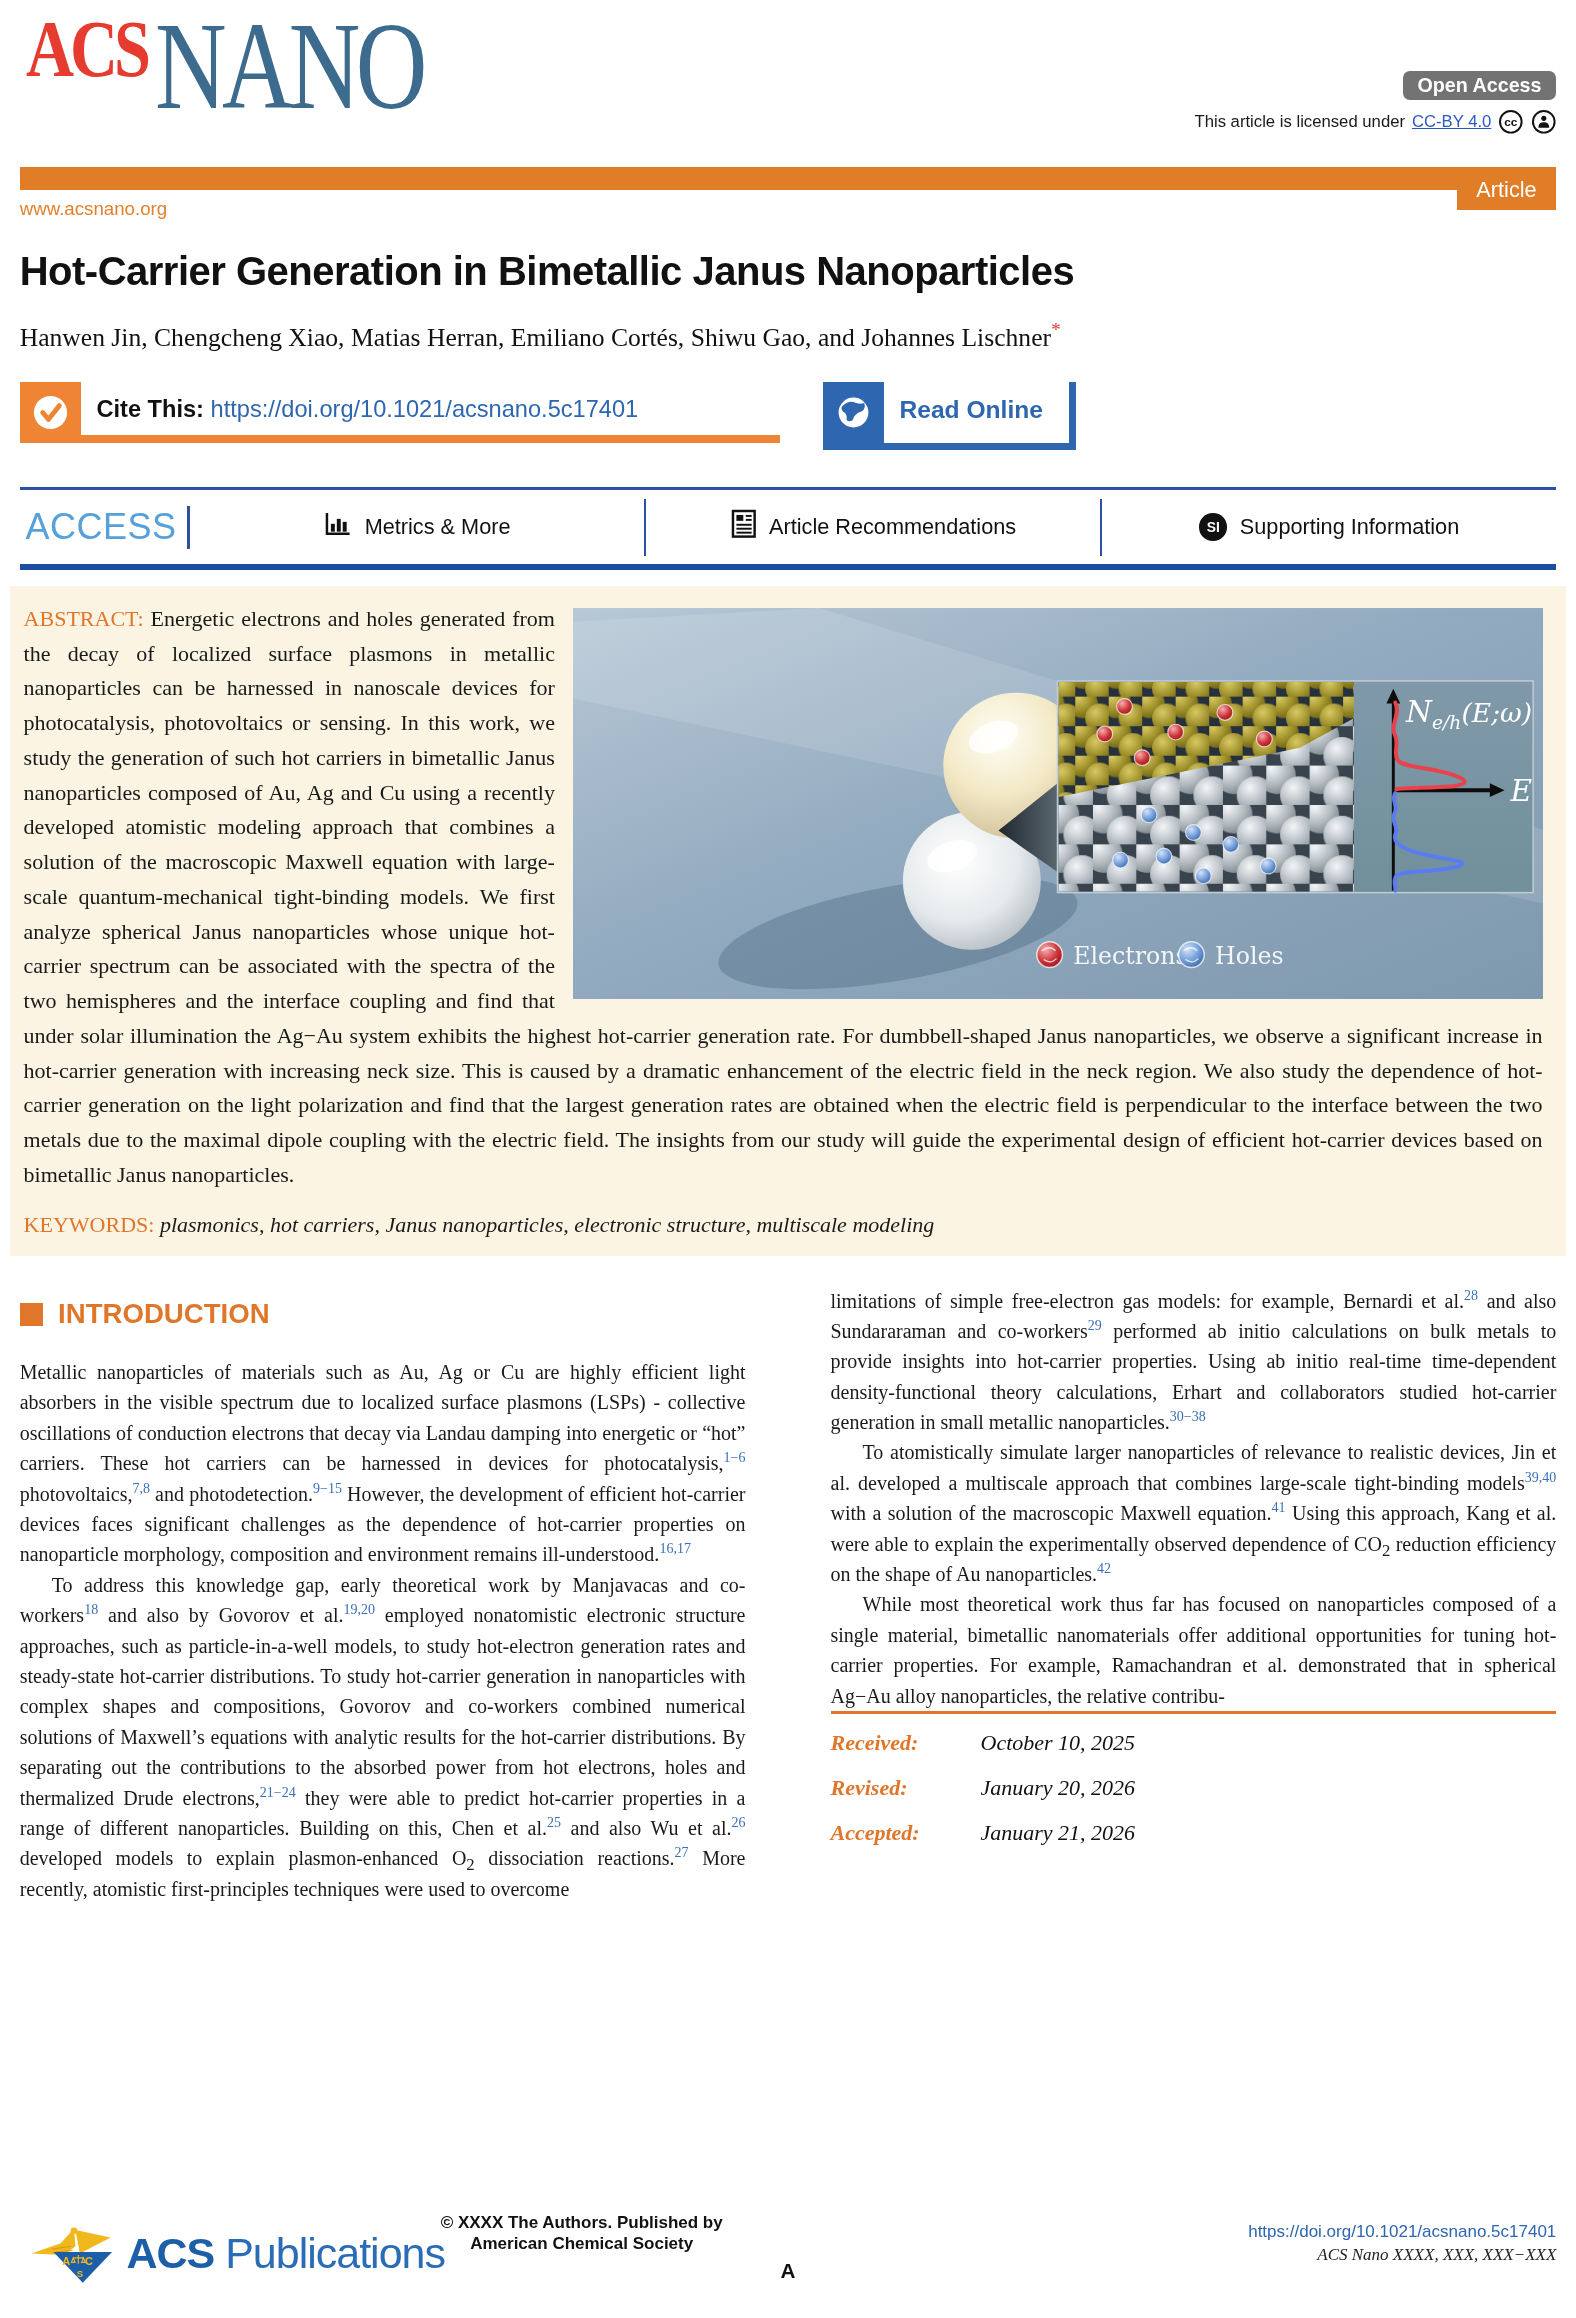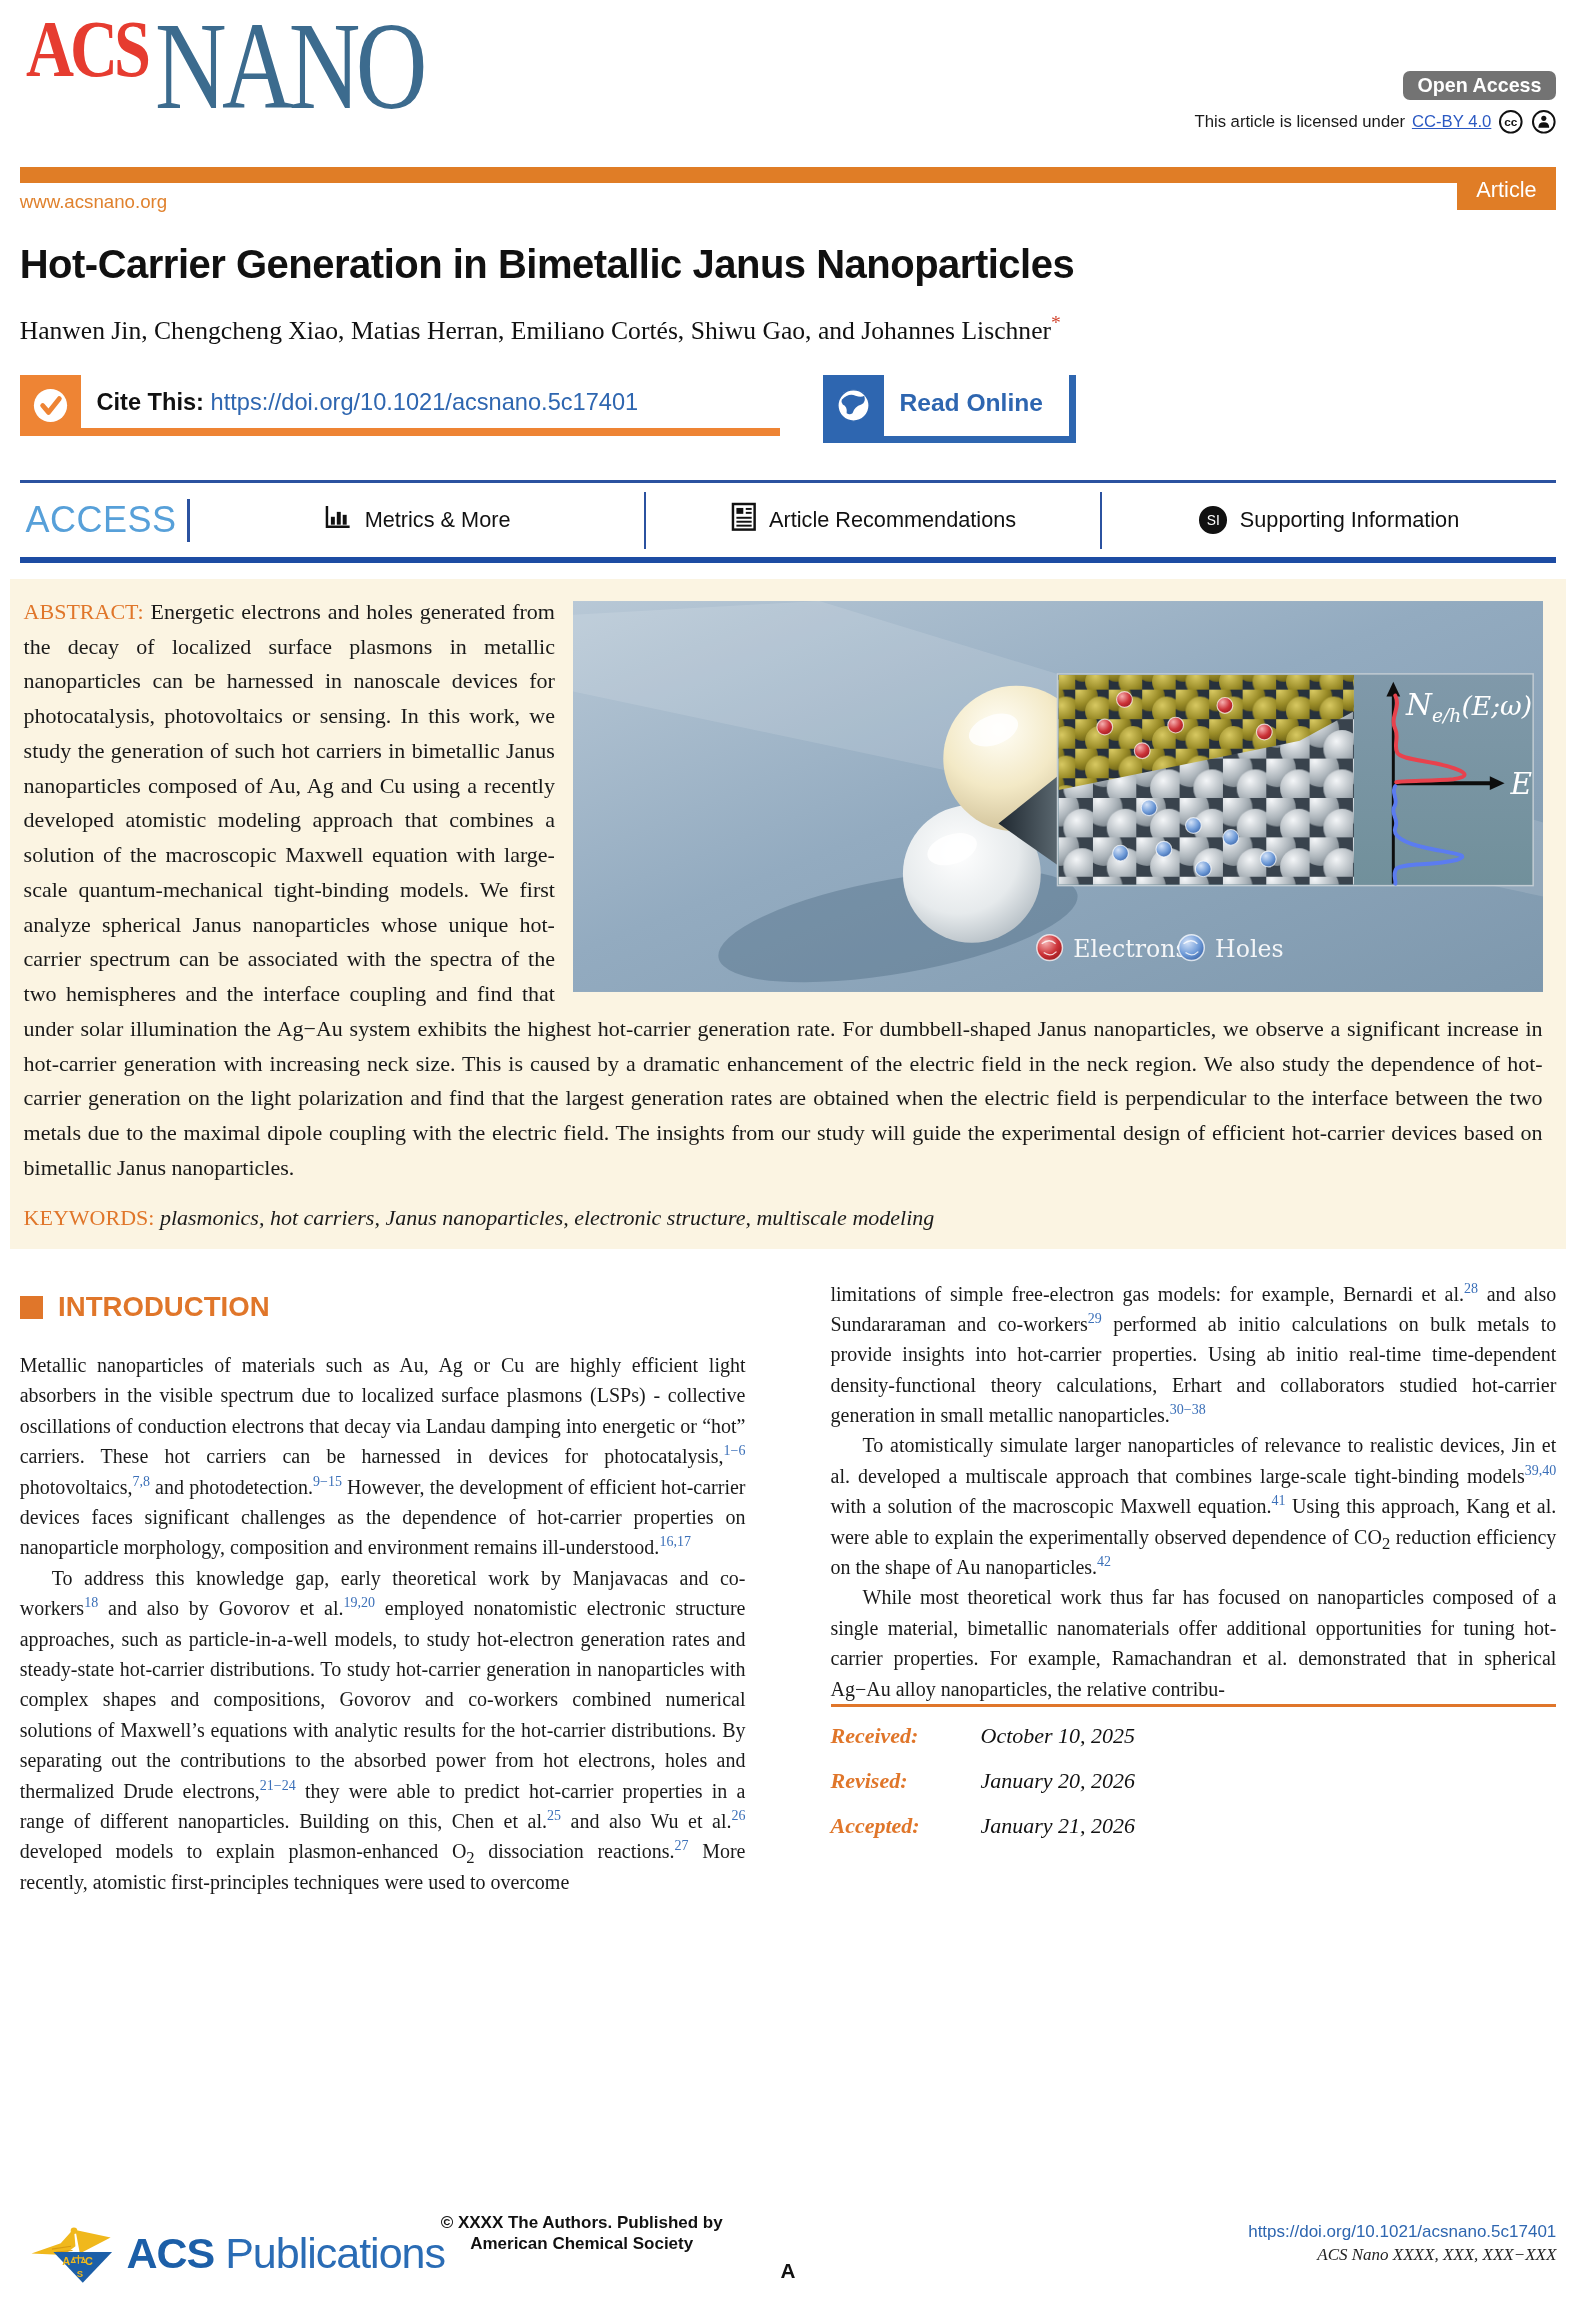--- a/index.html
+++ b/index.html
@@ -14,21 +14,21 @@
             position:relative;z-index:2;margin-right:-17.7px;}
   .logo-nano{font-family:"Liberation Serif",serif;color:#3c6b8e;font-size:124px;line-height:.82;
              letter-spacing:-5.9px;transform:scaleX(.8);transform-origin:left top;}
   .header-right{position:absolute;right:0;top:71px;text-align:right;}
   .open-access-badge{display:inline-block;background:#737373;color:#fff;font-family:"Liberation Sans",sans-serif;
             font-weight:bold;font-size:19.7px;padding:3px 14.8px;border-radius:6.9px;}
   .license-line{margin-top:8.9px;font-family:"Liberation Sans",sans-serif;font-size:16.7px;color:#1a1a1a;
             display:flex;align-items:center;gap:6.9px;justify-content:flex-end;}
   .license-link{color:#2b59c3;text-decoration:underline;cursor:pointer;}
   .cc-glyph{display:inline-flex;}
-  .orange-rule{position:relative;height:16px;background:#e07d26;margin-top:0;}
+  .orange-rule{position:relative;height:23px;background:#e07d26;margin-top:0;}
   .article-badge{position:absolute;right:0;top:4.9px;background:#e07d26;color:#fff;
             font-family:"Liberation Sans",sans-serif;font-size:21.7px;padding:4.9px 19.7px 6.9px;}
   .site-url{color:#e0822e;font-family:"Liberation Sans",sans-serif;font-size:18.7px;margin-top:7.9px;}
 
   
   .title{font-family:"Liberation Sans",sans-serif;font-weight:bold;font-size:40px;color:#111;
          margin:29.6px 0 0 0;letter-spacing:-0.5px;}
   .authors{font-size:25.6px;margin-top:23.6px;color:#111;}
   .asterisk{color:#d2452f;font-size:25.6px;vertical-align:super;font-size:19.7px;}
 
@@ -50,21 +50,21 @@
   .access-strip{margin-top:37px;border-top:3px solid #2b52a0;border-bottom:6.9px solid #1d4ca3;
                 height:83px;display:flex;align-items:center;box-sizing:border-box;}
   .access-label{font-family:"Liberation Sans",sans-serif;font-size:36px;color:#57a0d9;letter-spacing:0.5px;margin-left:5.9px;cursor:pointer;}
   .access-divider{width:3.9px;height:43px;background:#2b52a0;margin-left:9.9px;}
   .access-item{display:flex;align-items:center;gap:12.8px;font-family:"Liberation Sans",sans-serif;
                font-size:21.7px;color:#111;cursor:pointer;}
   .access-sep{width:2px;height:57px;background:#2b52a0;}
   .access-flex{flex:1;display:flex;align-items:center;justify-content:center;}
   .si-circle{width:27.6px;height:27.6px;border-radius:50%;background:#111;color:#fff;display:flex;
              align-items:center;justify-content:center;font-family:"Liberation Sans",sans-serif;
-             font-weight:normal;font-size:13.8px;}
+             font-weight:bold;font-size:13.8px;}
 
   
   .abstract-box{margin:15.8px -9.9px 0;background:#fbf4e2;padding:15.8px 23.6px 13.8px 13.8px;}
   .abstract-figure{float:right;width:970px;height:391px;margin:5.9px 0 11.8px 17.7px;}
   .abstract-figure svg{display:block;}
   .abstract-text{font-size:22px;line-height:1.58;text-align:justify;margin:0;color:#191919;}
   .orange-label{color:#e0762a;font-weight:normal;}
   .keywords{margin:19.7px 0 3.9px;font-size:22px;clear:none;}
   .keywords-text{font-style:italic;}
   .fig-math{font-family:"DejaVu Serif",serif;font-style:italic;fill:#ffffff;}

